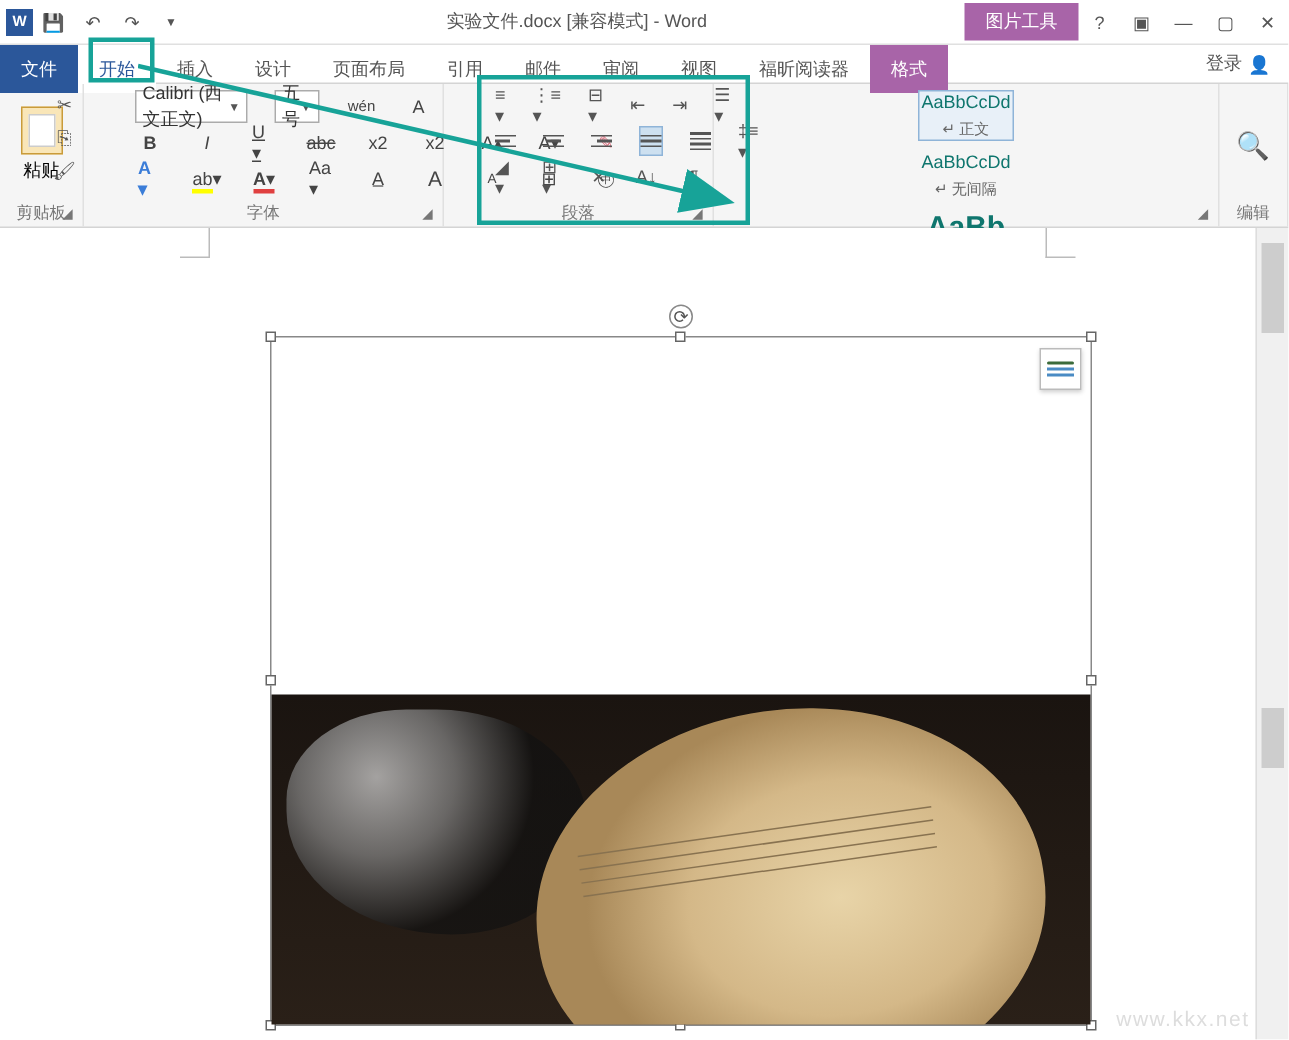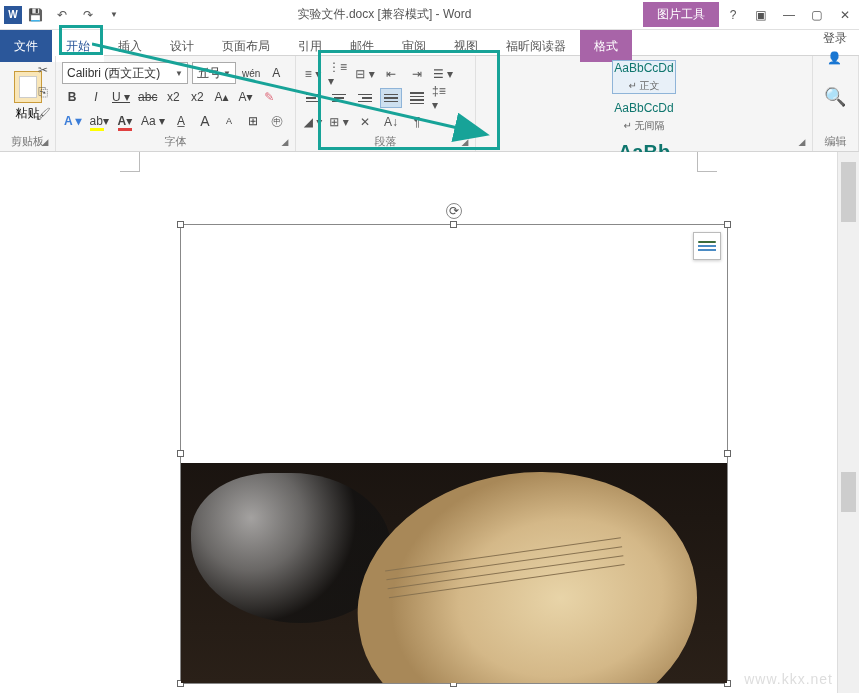--- a/index.html
+++ b/index.html
@@ -12,36 +12,36 @@
 .tb-right{display:flex;align-items:center;}
 .ctx-tab{background:#a864a8;color:#fff;padding:4px 14px;}
 .winbtn{width:28px;height:28px;display:flex;align-items:center;justify-content:center;color:#555;cursor:pointer;}
 
 .tabbar{height:26px;background:#fff;display:flex;align-items:stretch;border-bottom:1px solid #d4d4d4;}
 .tab{padding:16px 14px;display:flex;align-items:center;color:#555;cursor:pointer;}
 .tab.file{background:#2b579a;color:#fff;}
 .tab.active{background:#fff;color:#2b579a;}
 .tab.format{background:#a864a8;color:#fff;margin-left:0px;}
 .tabspacer{flex:1;}
-.login{padding:0 12px;display:flex;align-items:center;color:#555;cursor:pointer;gap:4px;flex-direction:column;}
+.login{padding:0 12px;display:flex;align-items:center;color:#555;cursor:pointer;gap:4px;}
 
 .ribbon{height:96px;background:#f5f5f5;display:flex;border-bottom:1px solid #d4d4d4;}
 .group{border-right:1px solid #e0e0e0;position:relative;padding:4px 6px 18px 6px;display:flex;flex-direction:column;}
 .glabel{position:absolute;bottom:2px;left:0;right:0;text-align:center;color:#777;font-size:11px;}
 .dlg-launch{position:absolute;bottom:3px;right:4px;width:12px;height:12px;color:#777;cursor:pointer;display:flex;align-items:center;justify-content:center;font-size:9px;}
 
 .clip{width:56px;align-items:center;justify-content:center;}
 .pastebtn{display:flex;flex-direction:column;align-items:center;gap:2px;cursor:pointer;}
 .paste-icon{width:28px;height:32px;border:1px solid #c99b3a;background:#f9e6b8;position:relative;}
 .paste-icon::after{content:"";position:absolute;top:4px;left:4px;right:4px;bottom:4px;background:#fff;border:1px solid #ccc;}
 .clip-side{position:absolute;right:4px;top:6px;display:flex;flex-direction:column;gap:6px;}
 .mini{width:16px;height:16px;color:#555;cursor:pointer;display:flex;align-items:center;justify-content:center;}
 
 .font{width:240px;}
-.row{display:flex;align-items:flex-end;gap:4px;height:24px;}
+.row{display:flex;align-items:flex-start;gap:18px;height:24px;margin-left:28px;}
 .combo{border:1px solid #ababab;background:#fff;height:22px;display:flex;align-items:center;padding:0 4px;color:#333;cursor:pointer;justify-content:space-between;}
 .combo .caret{color:#555;font-size:8px;}
 .btn{height:22px;min-width:20px;display:flex;align-items:center;justify-content:center;color:#444;cursor:pointer;padding:0 2px;}
 .bold{font-weight:bold;}
 .ital{font-style:italic;}
 .under{text-decoration:underline;}
 .strike{text-decoration:line-through;}
 .colorbox{width:14px;height:3px;background:#ffff00;display:block;}
 .colorbox.red{background:#e04040;}
 

